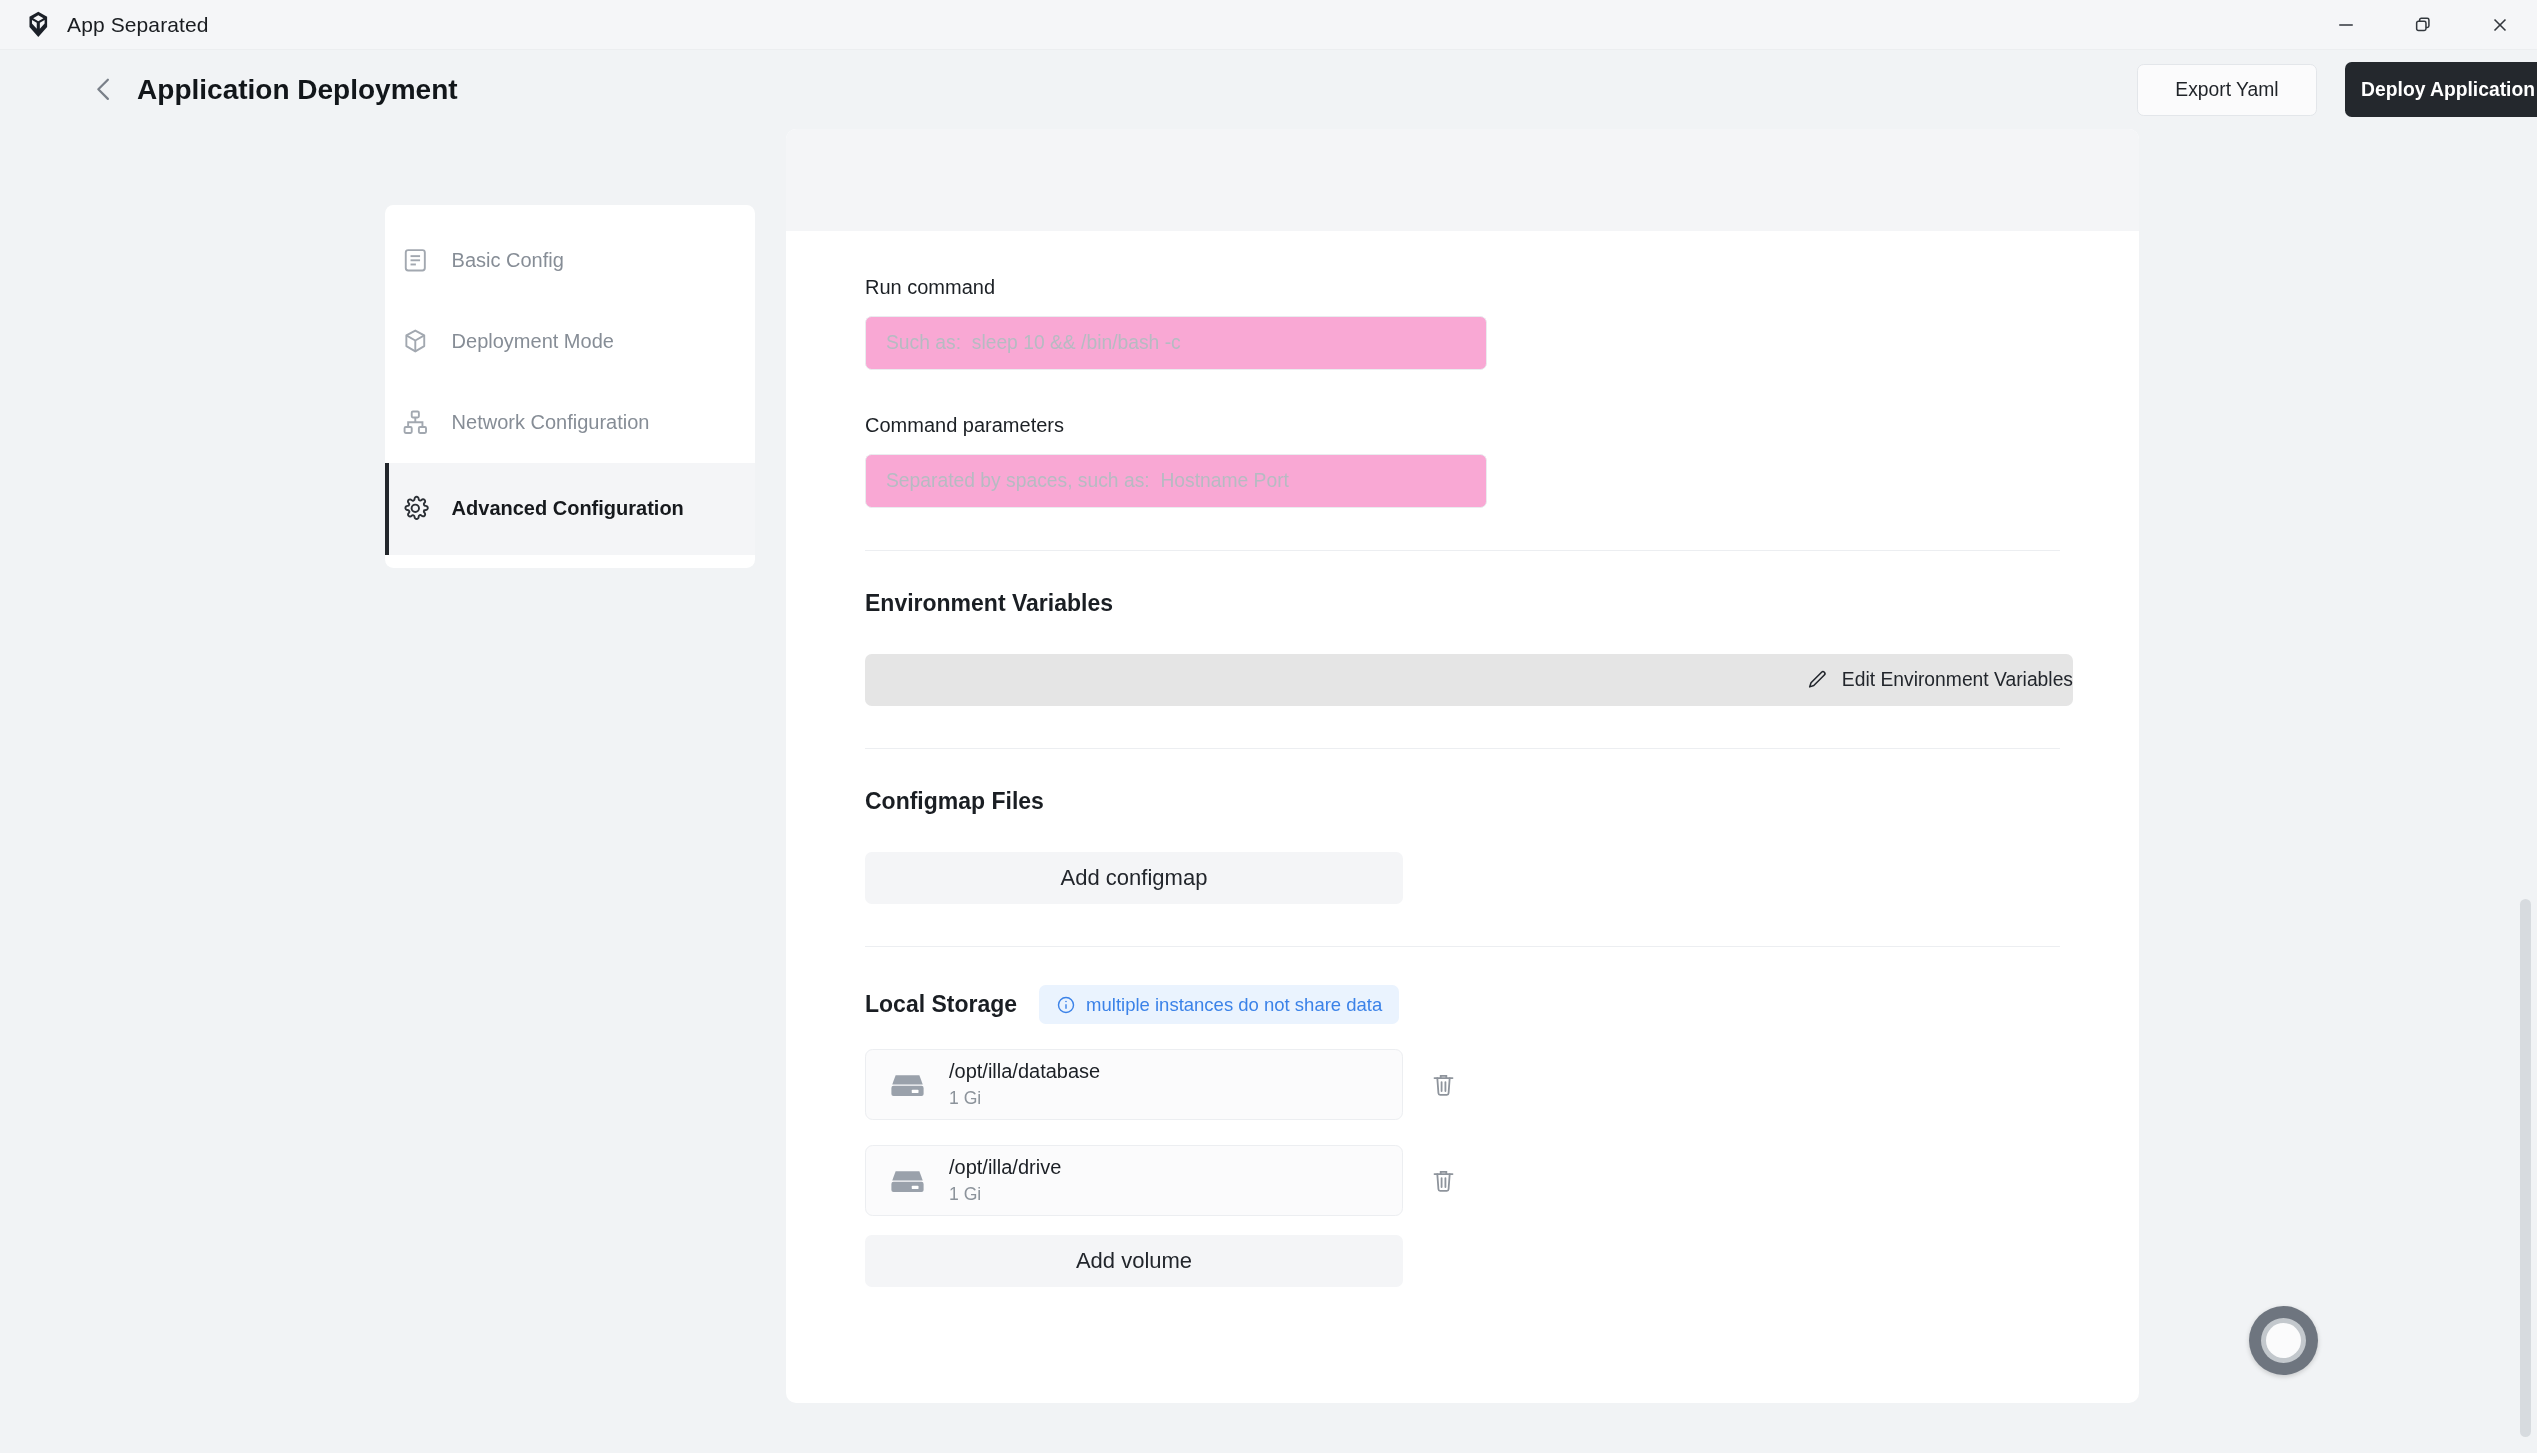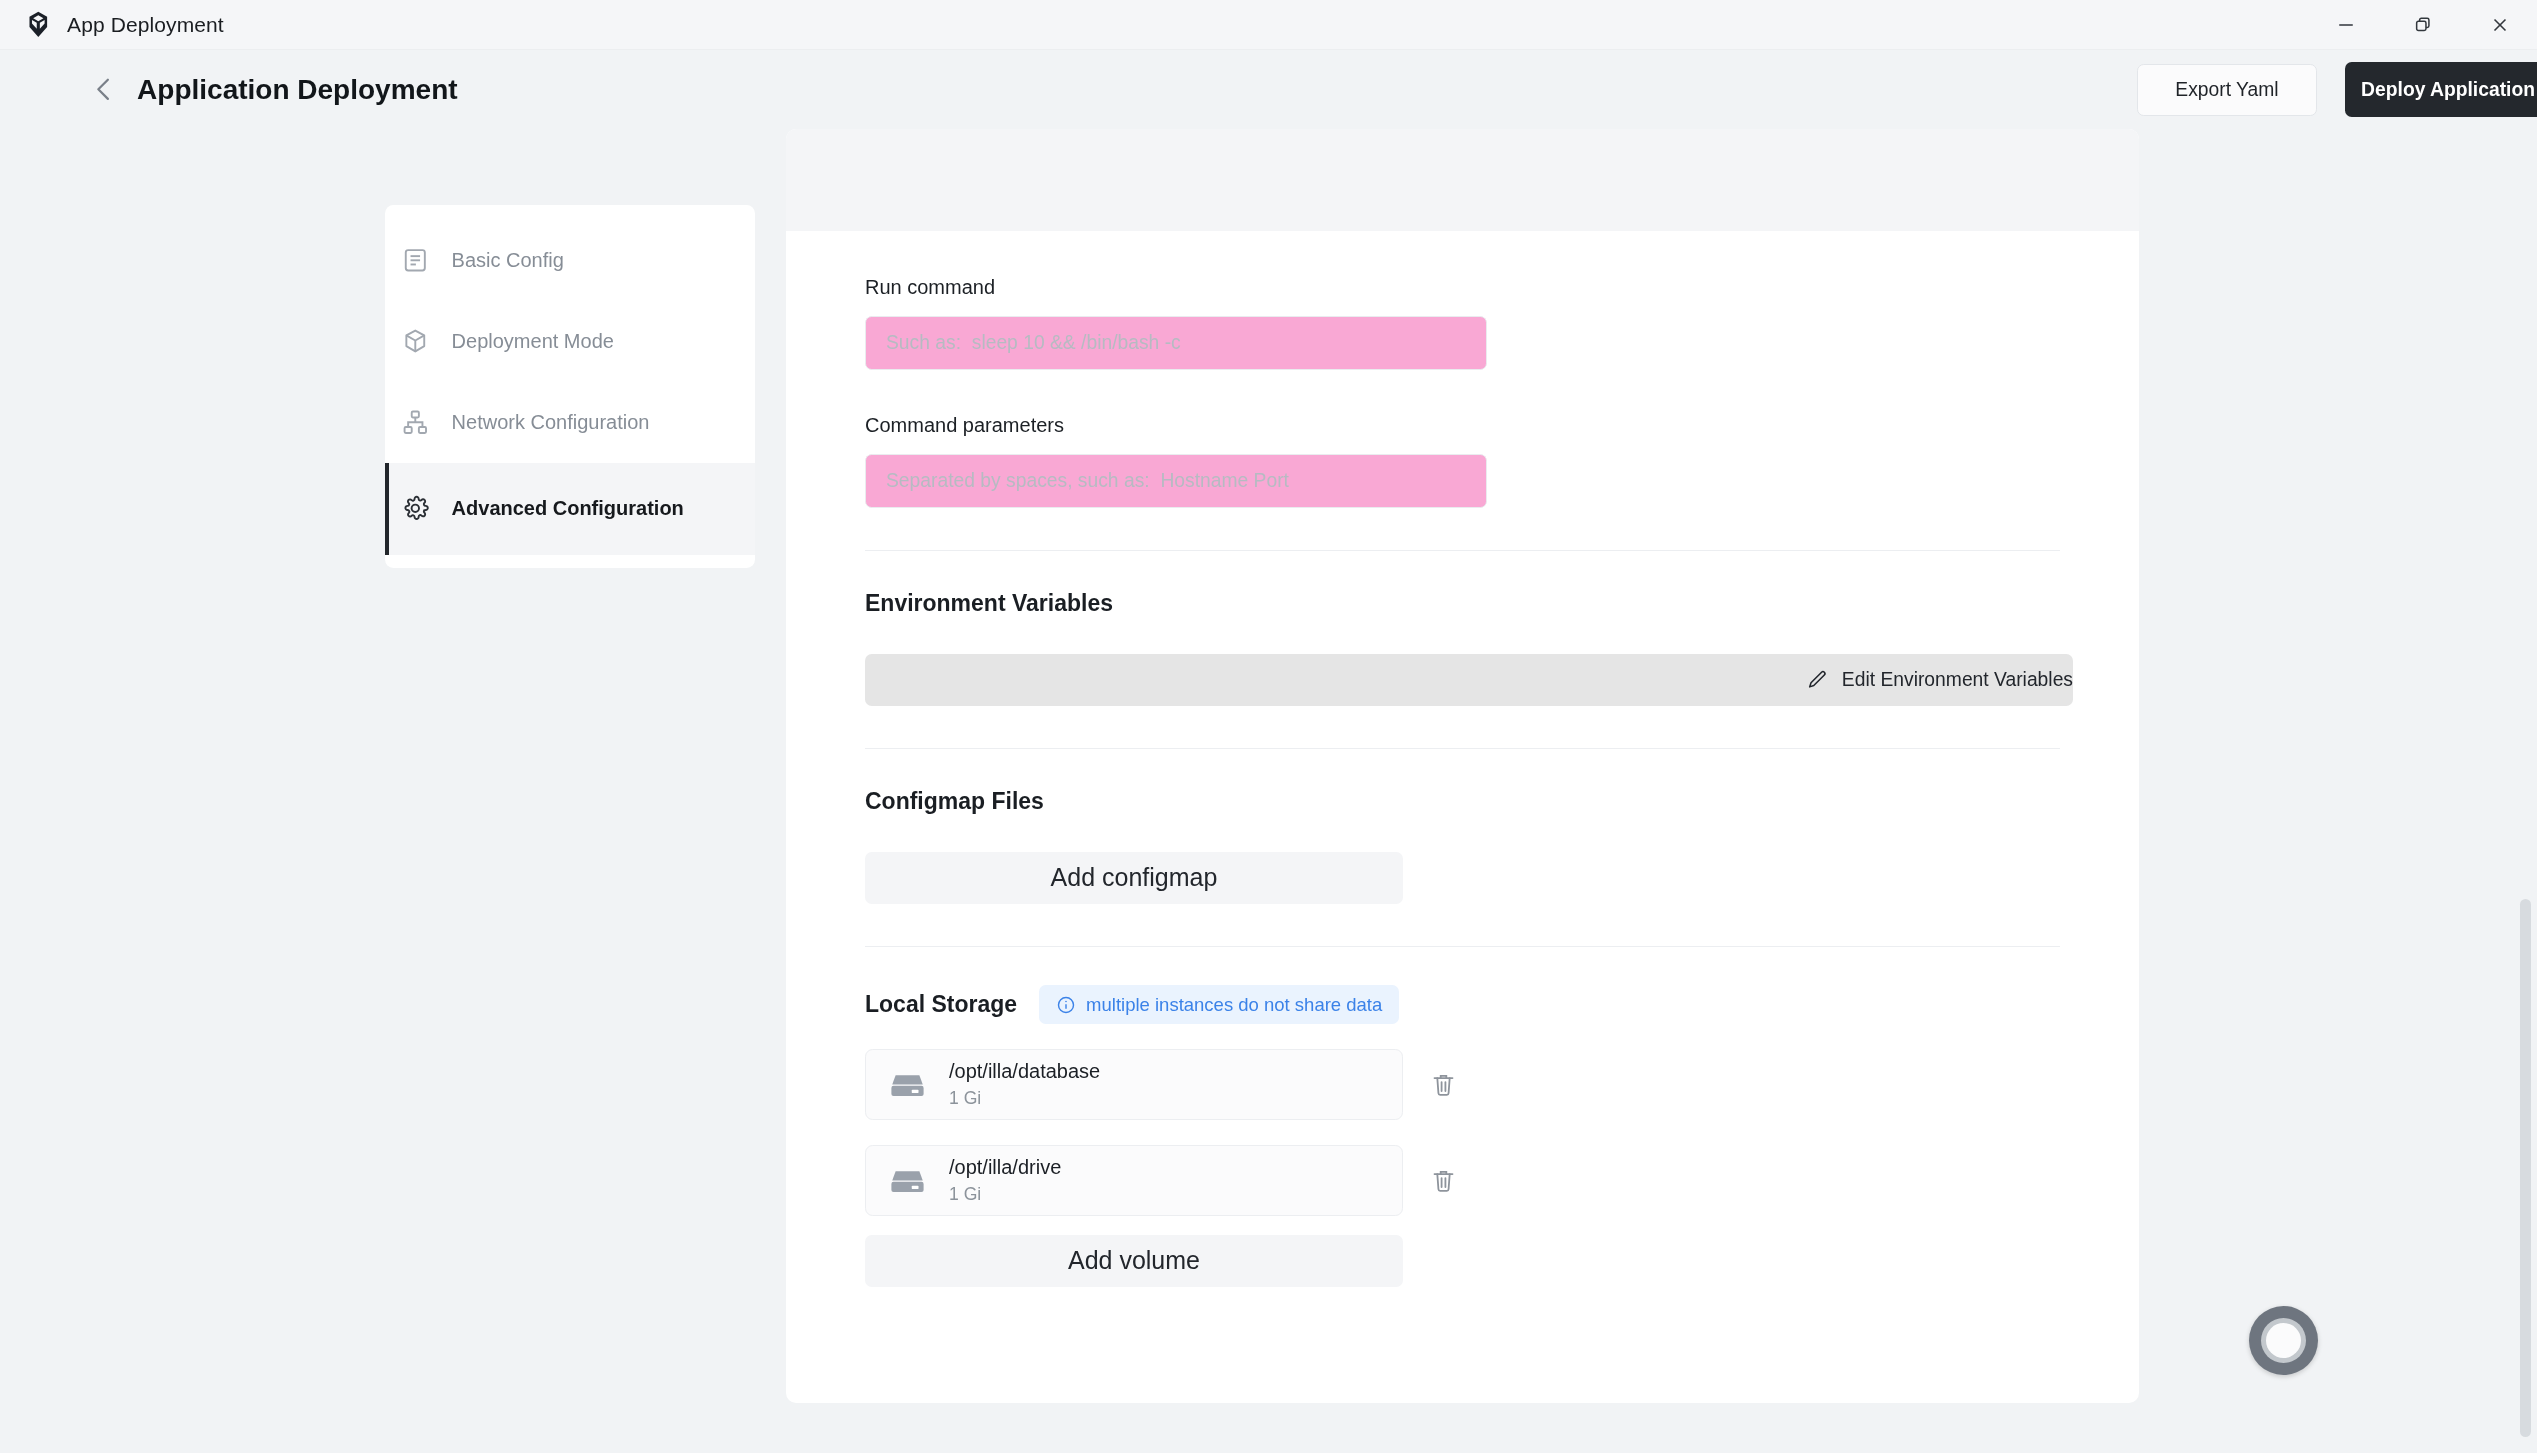--- a/index.html
+++ b/index.html
@@ -131,21 +131,21 @@
     background: #e5e5e5; border: none; border-radius: 6.7px;
     display: flex; align-items: center; justify-content: flex-end; gap: 13.4px;
     font-size: 19.3px; color: #22262c; cursor: pointer;
     margin-top: 37px;
     font-family: "Liberation Sans", sans-serif;
   }
   .mid-btn {
     width: 538px; height: 52px;
     background: #f4f5f7; border: none; border-radius: 6.7px;
     display: flex; align-items: center; justify-content: center;
-    font-size: 25px; color: #22262c; cursor: pointer;
+    font-size: 22px; color: #22262c; cursor: pointer;
     margin-top: 37px;
     font-family: "Liberation Sans", sans-serif;
   }
   .pencil-icon { width: 22px; height: 22px; display: block; }
 
   .info-badge {
     display: inline-flex; align-items: center; gap: 10px;
     background: #eaf3fe; border-radius: 6.7px;
     padding: 8.4px 17px;
     font-size: 18.5px; color: #3b82e8;
@@ -190,21 +190,21 @@
 </head>
 <body>
 
 <div class="titlebar">
   <div class="titlebar-left">
     <span>
       <svg class="app-logo" viewBox="0 0 24 24" fill="#1b2028">
         <path d="M12 1.4 4.6 5.7v8.6L12 22.6l7.4-8.3V5.7L12 1.4zm0 3.1 4.3 2.5-4.3 2.5-4.3-2.5L12 4.5zM6.7 8.3l4 2.3v5.2l-4-4.5V8.3zm6.6 7.5v-5.2l4-2.3v3l-4 4.5z"></path>
       </svg>
     </span>
-    <span class="app-title">App Deployment</span>
+    <span class="app-title">App Separated</span>
   </div>
   <div class="win-controls">
     <div class="win-btn">
       <span>
         <svg width="22" height="22" viewBox="0 0 26 26">
             <line x1="5" y1="13" x2="21" y2="13" stroke="#33383e" stroke-width="1.8"></line>
           </svg>
       </span>
     </div>
     <div class="win-btn">

